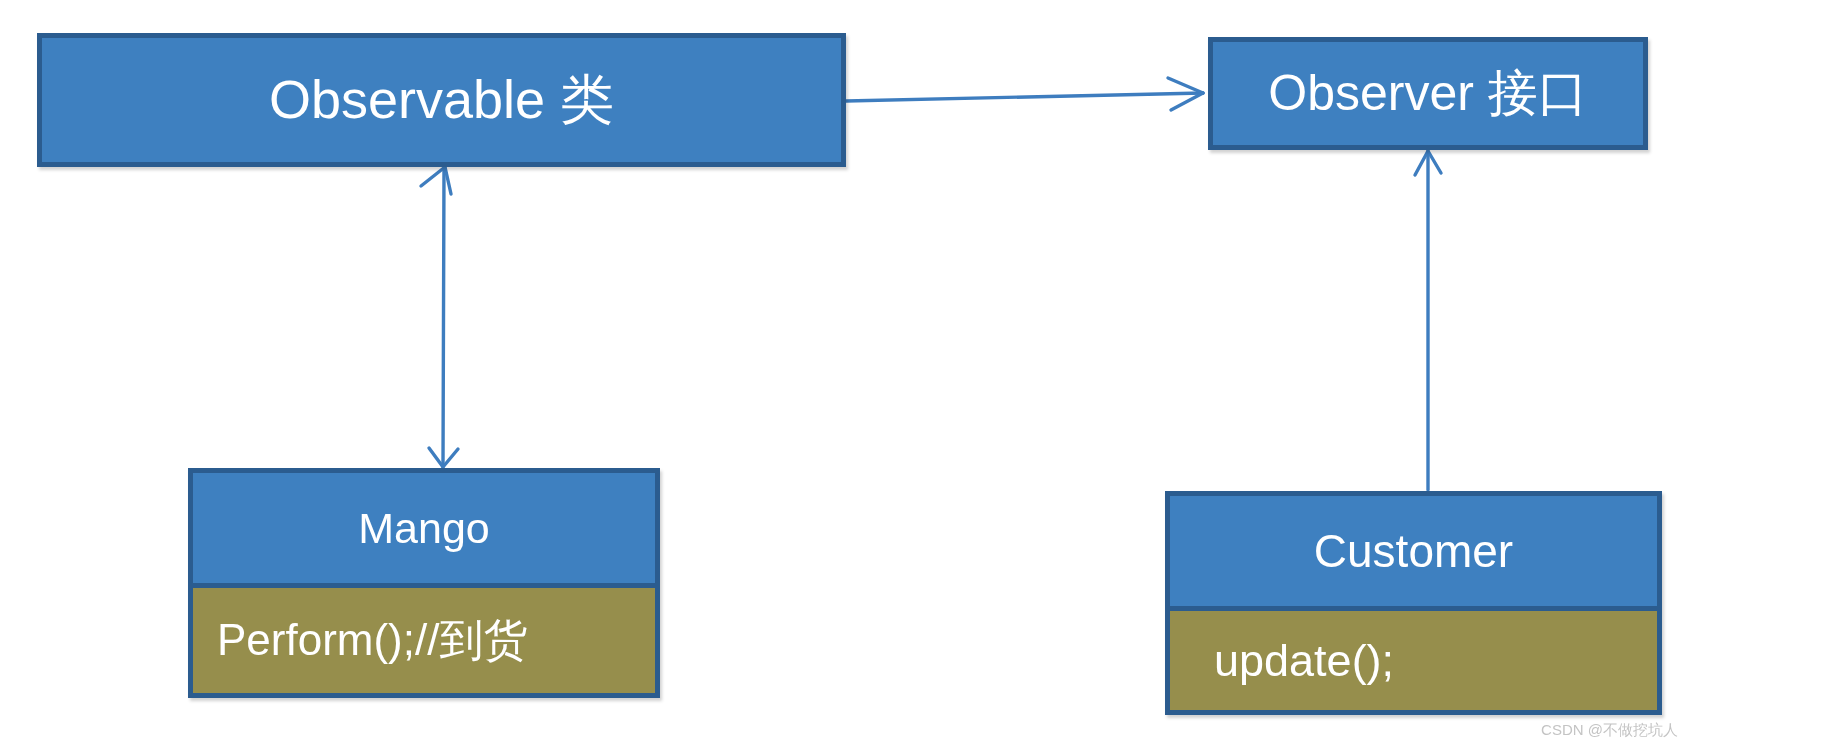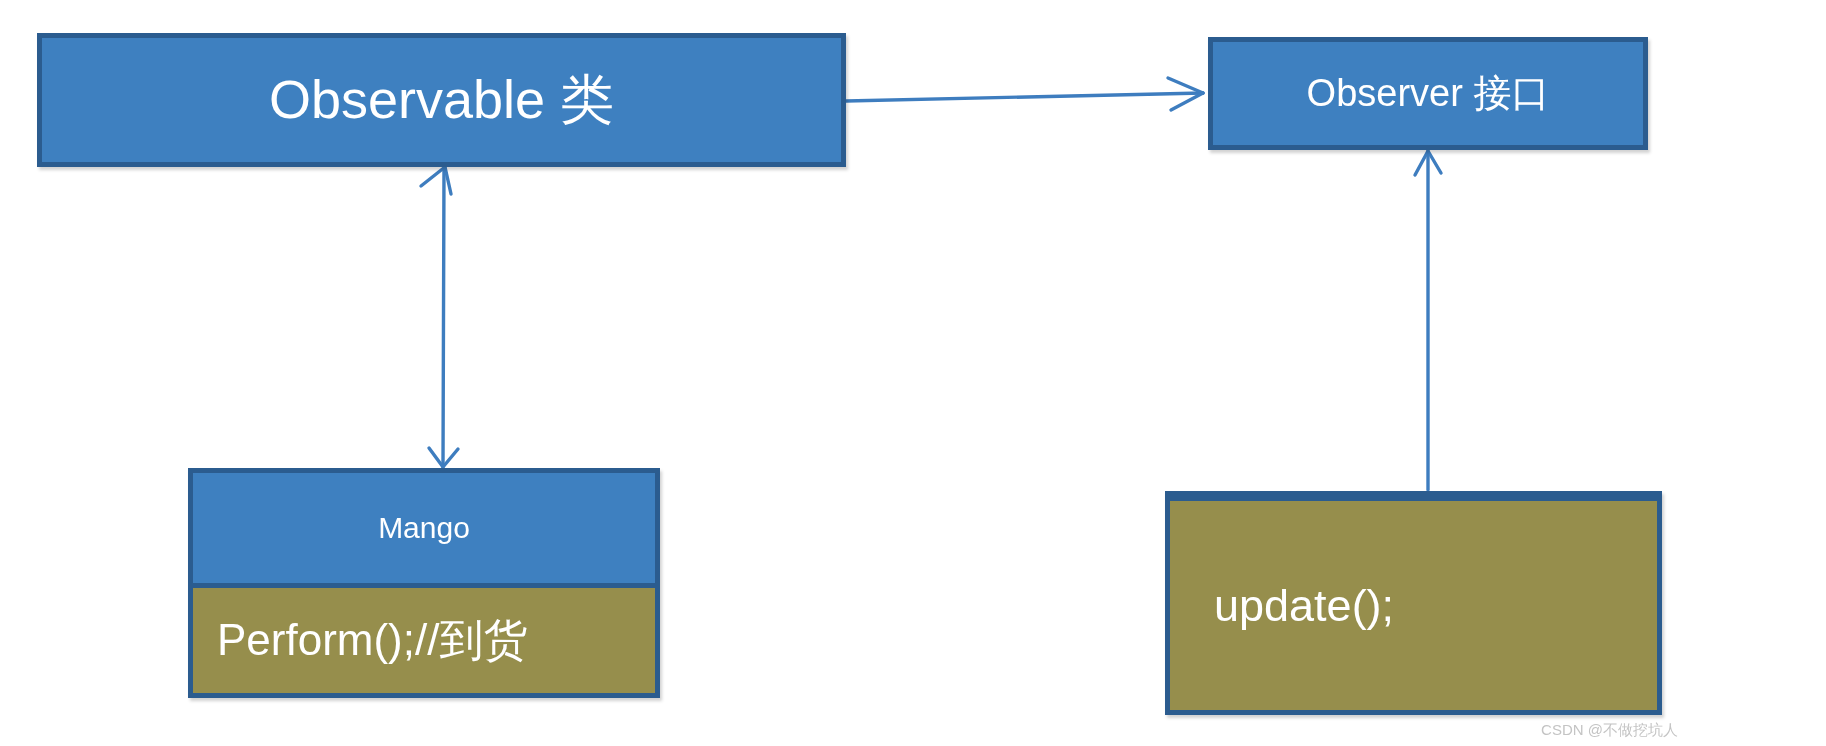--- a/index.html
+++ b/index.html
@@ -25,37 +25,37 @@
     background:var(--box-fill);
     color:var(--text);
     box-shadow:2px 3px 3px rgba(0,0,0,0.18);
   }
   .node .title{
     display:flex;align-items:center;justify-content:center;
     width:100%;height:100%;
     color:var(--text);
   }
   .obs1{left:37px;top:33px;width:809px;height:134px;font-size:54px;}
-  .obs2{left:1208px;top:37px;width:440px;height:113px;font-size:38px;}
+  .obs2{left:1208px;top:37px;width:440px;height:113px;font-size:50px;}
   .two-part{display:flex;flex-direction:column;}
   .two-part .header{
     flex:0 0 auto;
     display:flex;align-items:center;justify-content:center;
     background:var(--box-fill);
     color:var(--text);
   }
   .two-part .method{
     flex:1 1 auto;
     display:flex;align-items:center;
     background:var(--method-fill);
     border-top:5px solid var(--box-border);
     color:var(--text);
   }
   .mango{left:188px;top:468px;width:472px;height:230px;}
-  .mango .header{height:110px;font-size:30px;border-radius:11px;}
+  .mango .header{height:110px;font-size:43px;border-radius:11px;}
   .mango .method{font-size:44px;padding-left:24px;}
   .customer{left:1165px;top:491px;width:497px;height:224px;}
   .customer .header{height:110px;font-size:46px;}
   .customer .method{font-size:45px;padding-left:44px;}
   .edges{
     position:absolute;left:0;top:0;width:1826px;height:746px;
     pointer-events:none;
   }
   .edges line{
     stroke:var(--arrow);
@@ -105,18 +105,19 @@
   <div class="node obs2">
     <div class="title">Observer 接口</div>
   </div>
 
   <div class="node two-part mango">
     <div class="header">Mango</div>
     <div class="method">Perform();//到货</div>
   </div>
 
   <div class="node two-part customer">
+    <div class="header">Customer</div>
     <div class="method">update();</div>
   </div>
 
   <div class="watermark">CSDN @不做挖坑人</div>
 
 </div>
 
 </body></html>

